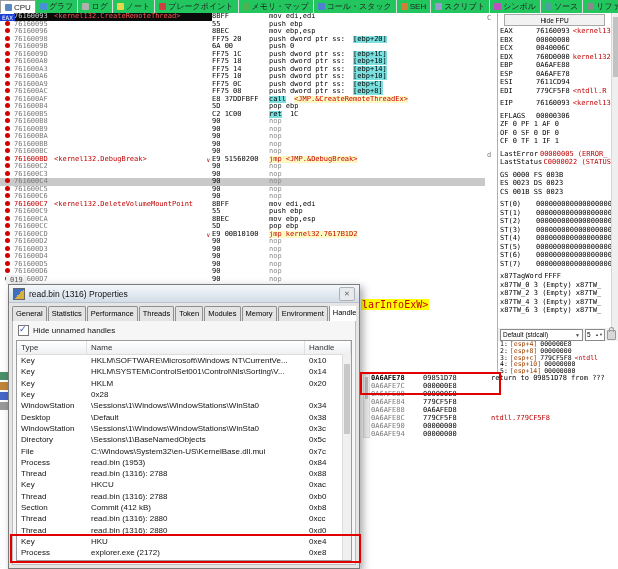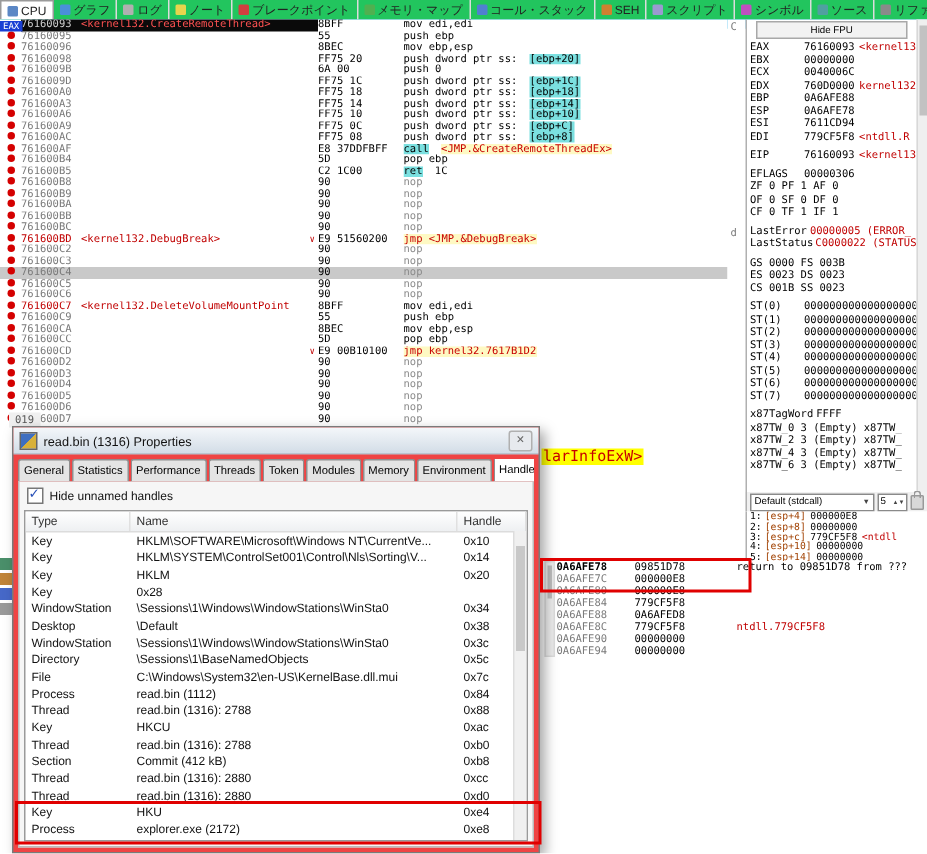--- a/index.html
+++ b/index.html
@@ -107,21 +107,21 @@
   .frag-yellow{position:absolute;left:361px;top:299px;background:#ffff00;color:#c80000;
                font-family:"DejaVu Sans Mono",monospace;font-size:10px;padding:0 1px;z-index:5;}
   .bg-icons{position:absolute;left:0;top:372px;width:9px;z-index:4;}
   .bg-icons i{display:block;width:8px;height:8px;margin-bottom:2px;}
   .bg-icons i:nth-child(1){background:#4a8f6a;}
   .bg-icons i:nth-child(2){background:#c08438;}
   .bg-icons i:nth-child(3){background:#4668c8;}
   .bg-icons i:nth-child(4){background:#9a9a9a;}
 
   
-  .dialog{position:absolute;left:8px;top:284px;width:352px;height:285px;background:#ef4444;
+  .dialog{position:absolute;left:8px;top:284px;width:352px;height:285px;background:#e5e5e5;
           border:1px solid #7a7a7a;box-shadow:3px 3px 8px rgba(0,0,0,.35);z-index:20;
           font-size:8px;box-sizing:border-box;}
   .d-title{height:17px;background:linear-gradient(#f4f7fa,#d3dde7);border-bottom:1px solid #b9c4cf;
            display:flex;align-items:center;gap:4px;padding:0 4px;font-size:8.5px;color:#111;}
   .d-ico{width:10px;height:10px;background:linear-gradient(135deg,#3f6fc0 50%,#d8b13a 50%);border:1px solid #666;flex:0 0 10px;}
   .d-title-text{flex:1 1 auto;overflow:hidden;white-space:nowrap;}
   .d-close{flex:0 0 14px;height:12px;border:1px solid #b0b0b0;border-radius:2px;background:#e7eaee;
            color:#666;font-size:7px;line-height:11px;text-align:center;}
   .d-tabs{display:flex;margin:3px 3px 0 3px;height:15px;font-size:7.5px;overflow:hidden;
           border-bottom:1px solid #8f8f8f;align-items:flex-end;}
@@ -1081,21 +1081,21 @@
     <span class="lc lc-name">\Sessions\1\BaseNamedObjects</span>
     <span class="lc lc-handle">0x5c</span>
   </div>
             <div class="lv-row">
     <span class="lc lc-type">File</span>
     <span class="lc lc-name">C:\Windows\System32\en-US\KernelBase.dll.mui</span>
     <span class="lc lc-handle">0x7c</span>
   </div>
             <div class="lv-row">
     <span class="lc lc-type">Process</span>
-    <span class="lc lc-name">read.bin (1112)</span>
+    <span class="lc lc-name">read.bin (1953)</span>
     <span class="lc lc-handle">0x84</span>
   </div>
             <div class="lv-row">
     <span class="lc lc-type">Thread</span>
     <span class="lc lc-name">read.bin (1316): 2788</span>
     <span class="lc lc-handle">0x88</span>
   </div>
             <div class="lv-row">
     <span class="lc lc-type">Key</span>
     <span class="lc lc-name">HKCU</span>

